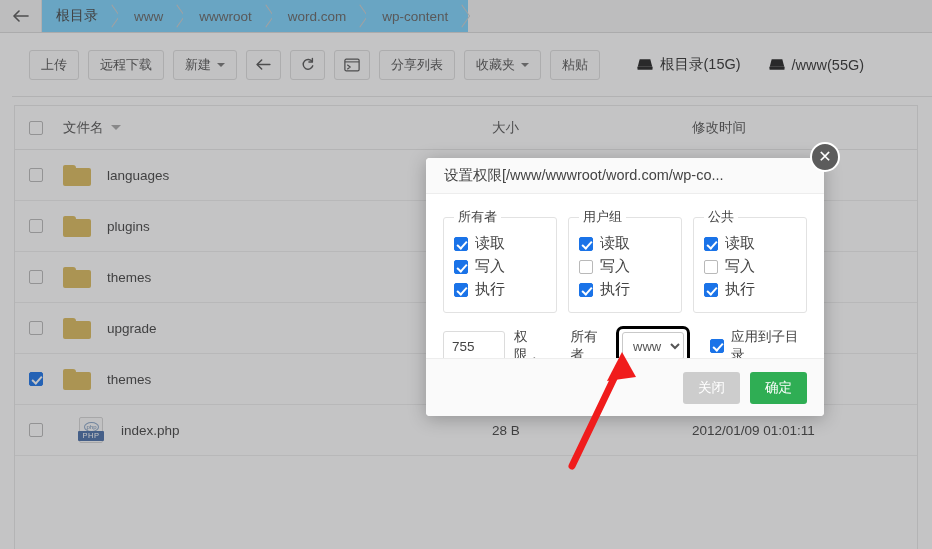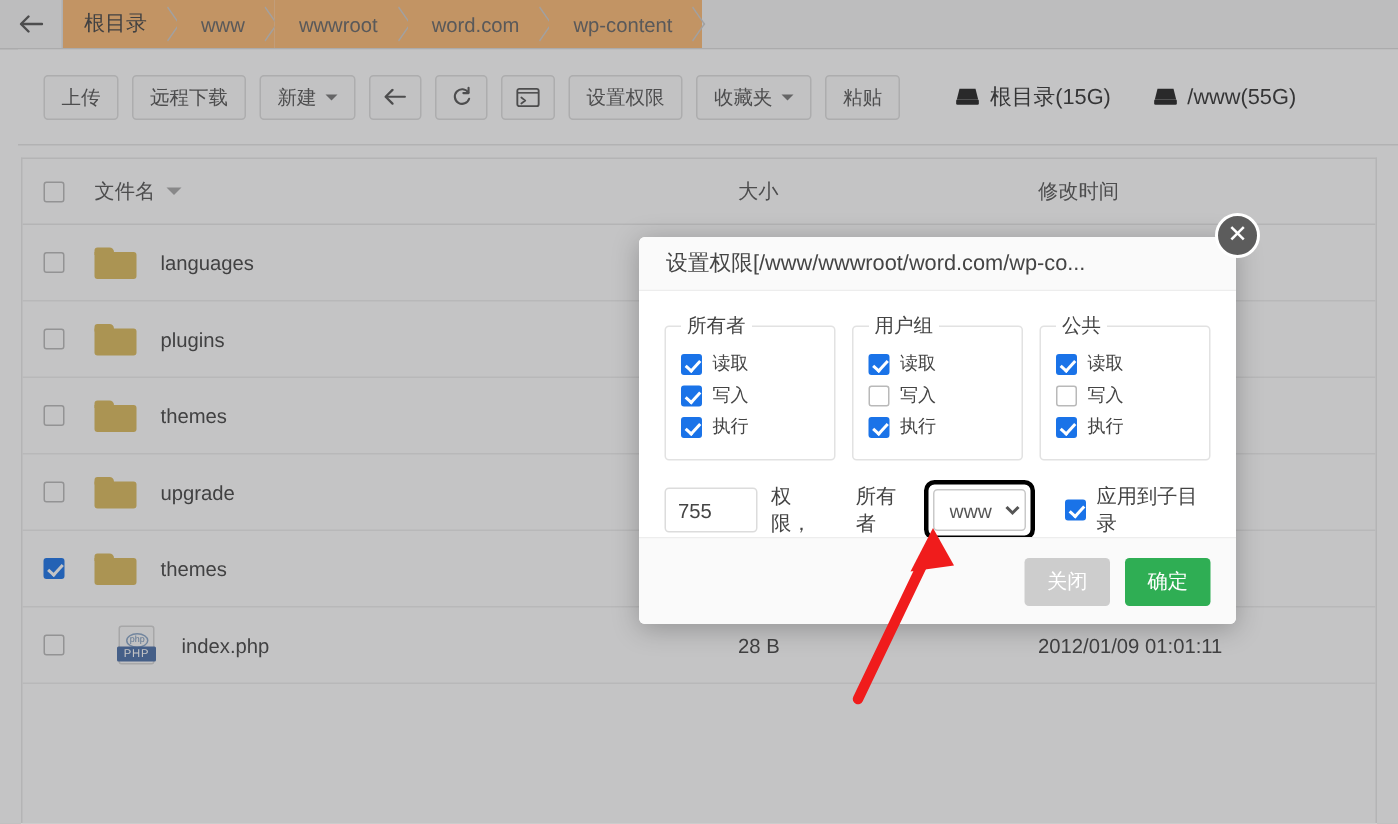--- a/index.html
+++ b/index.html
@@ -34,21 +34,21 @@
     border-right: 1px solid #e2e2e2;
     color: #555; font-size: 15px;
   }
   .crumb-back svg { display:block; }
   .crumb {
     position: relative;
     display: flex; align-items: center;
     padding: 0 20px 0 16px;
     font-size: 13.5px;
     color: #666;
-    background: #fdba74;
+    background: #7dd3fc;
   }
   .crumb.first { color: #444; font-size: 14px; padding-left: 14px; }
   .crumb::after {
     content: "";
     position: absolute; right: -1px; top: 50%;
     width: 13px; height: 13px;
     border-top: 1px solid #cdcdcd;
     border-right: 1px solid #cdcdcd;
     transform: translateY(-50%) rotate(45deg) skew(10deg,10deg);
   }
@@ -226,21 +226,21 @@
     border-radius: 3px;
     margin: 0; padding: 4px 10px 9px 10px;
     width: 118px;
   }
   fieldset.perm legend {
     font-size: 13px; color: #444;
     padding: 0 4px;
   }
   .permline {
     display: flex; align-items: center;
-    font-size: 12px; color: #444;
+    font-size: 15px; color: #444;
     margin: 4px 0;
   }
   .permline .cbox { margin-right: 7px; }
 
   .optrow {
     display: flex; align-items: center;
     margin-top: 15px;
     font-size: 13.5px; color: #444;
   }
   .num-input {
@@ -362,21 +362,21 @@
       </svg>
     </div>
     <div class="tbtn icon-only">
       <svg width="16" height="14" viewBox="0 0 18 15">
         <rect x="1" y="1" width="16" height="13" rx="1.5" stroke="#555" stroke-width="1.4" fill="none"></rect>
         <path d="M1 4 H17" stroke="#555" stroke-width="1.2"></path>
         <path d="M4 7.5 L7 9.8 L4 12" stroke="#555" stroke-width="1.3" fill="none" stroke-linecap="round" stroke-linejoin="round"></path>
       </svg>
     </div>
     <div class="tbtn">
-        <span>设置权限</span>
+        <span>分享列表</span>
       </div>
     <div class="tbtn">
         <span>收藏夹</span>
         <i class="caret"></i>
       </div>
     <div class="tbtn">
         <span>粘贴</span>
       </div>
 
     <div class="disk">

